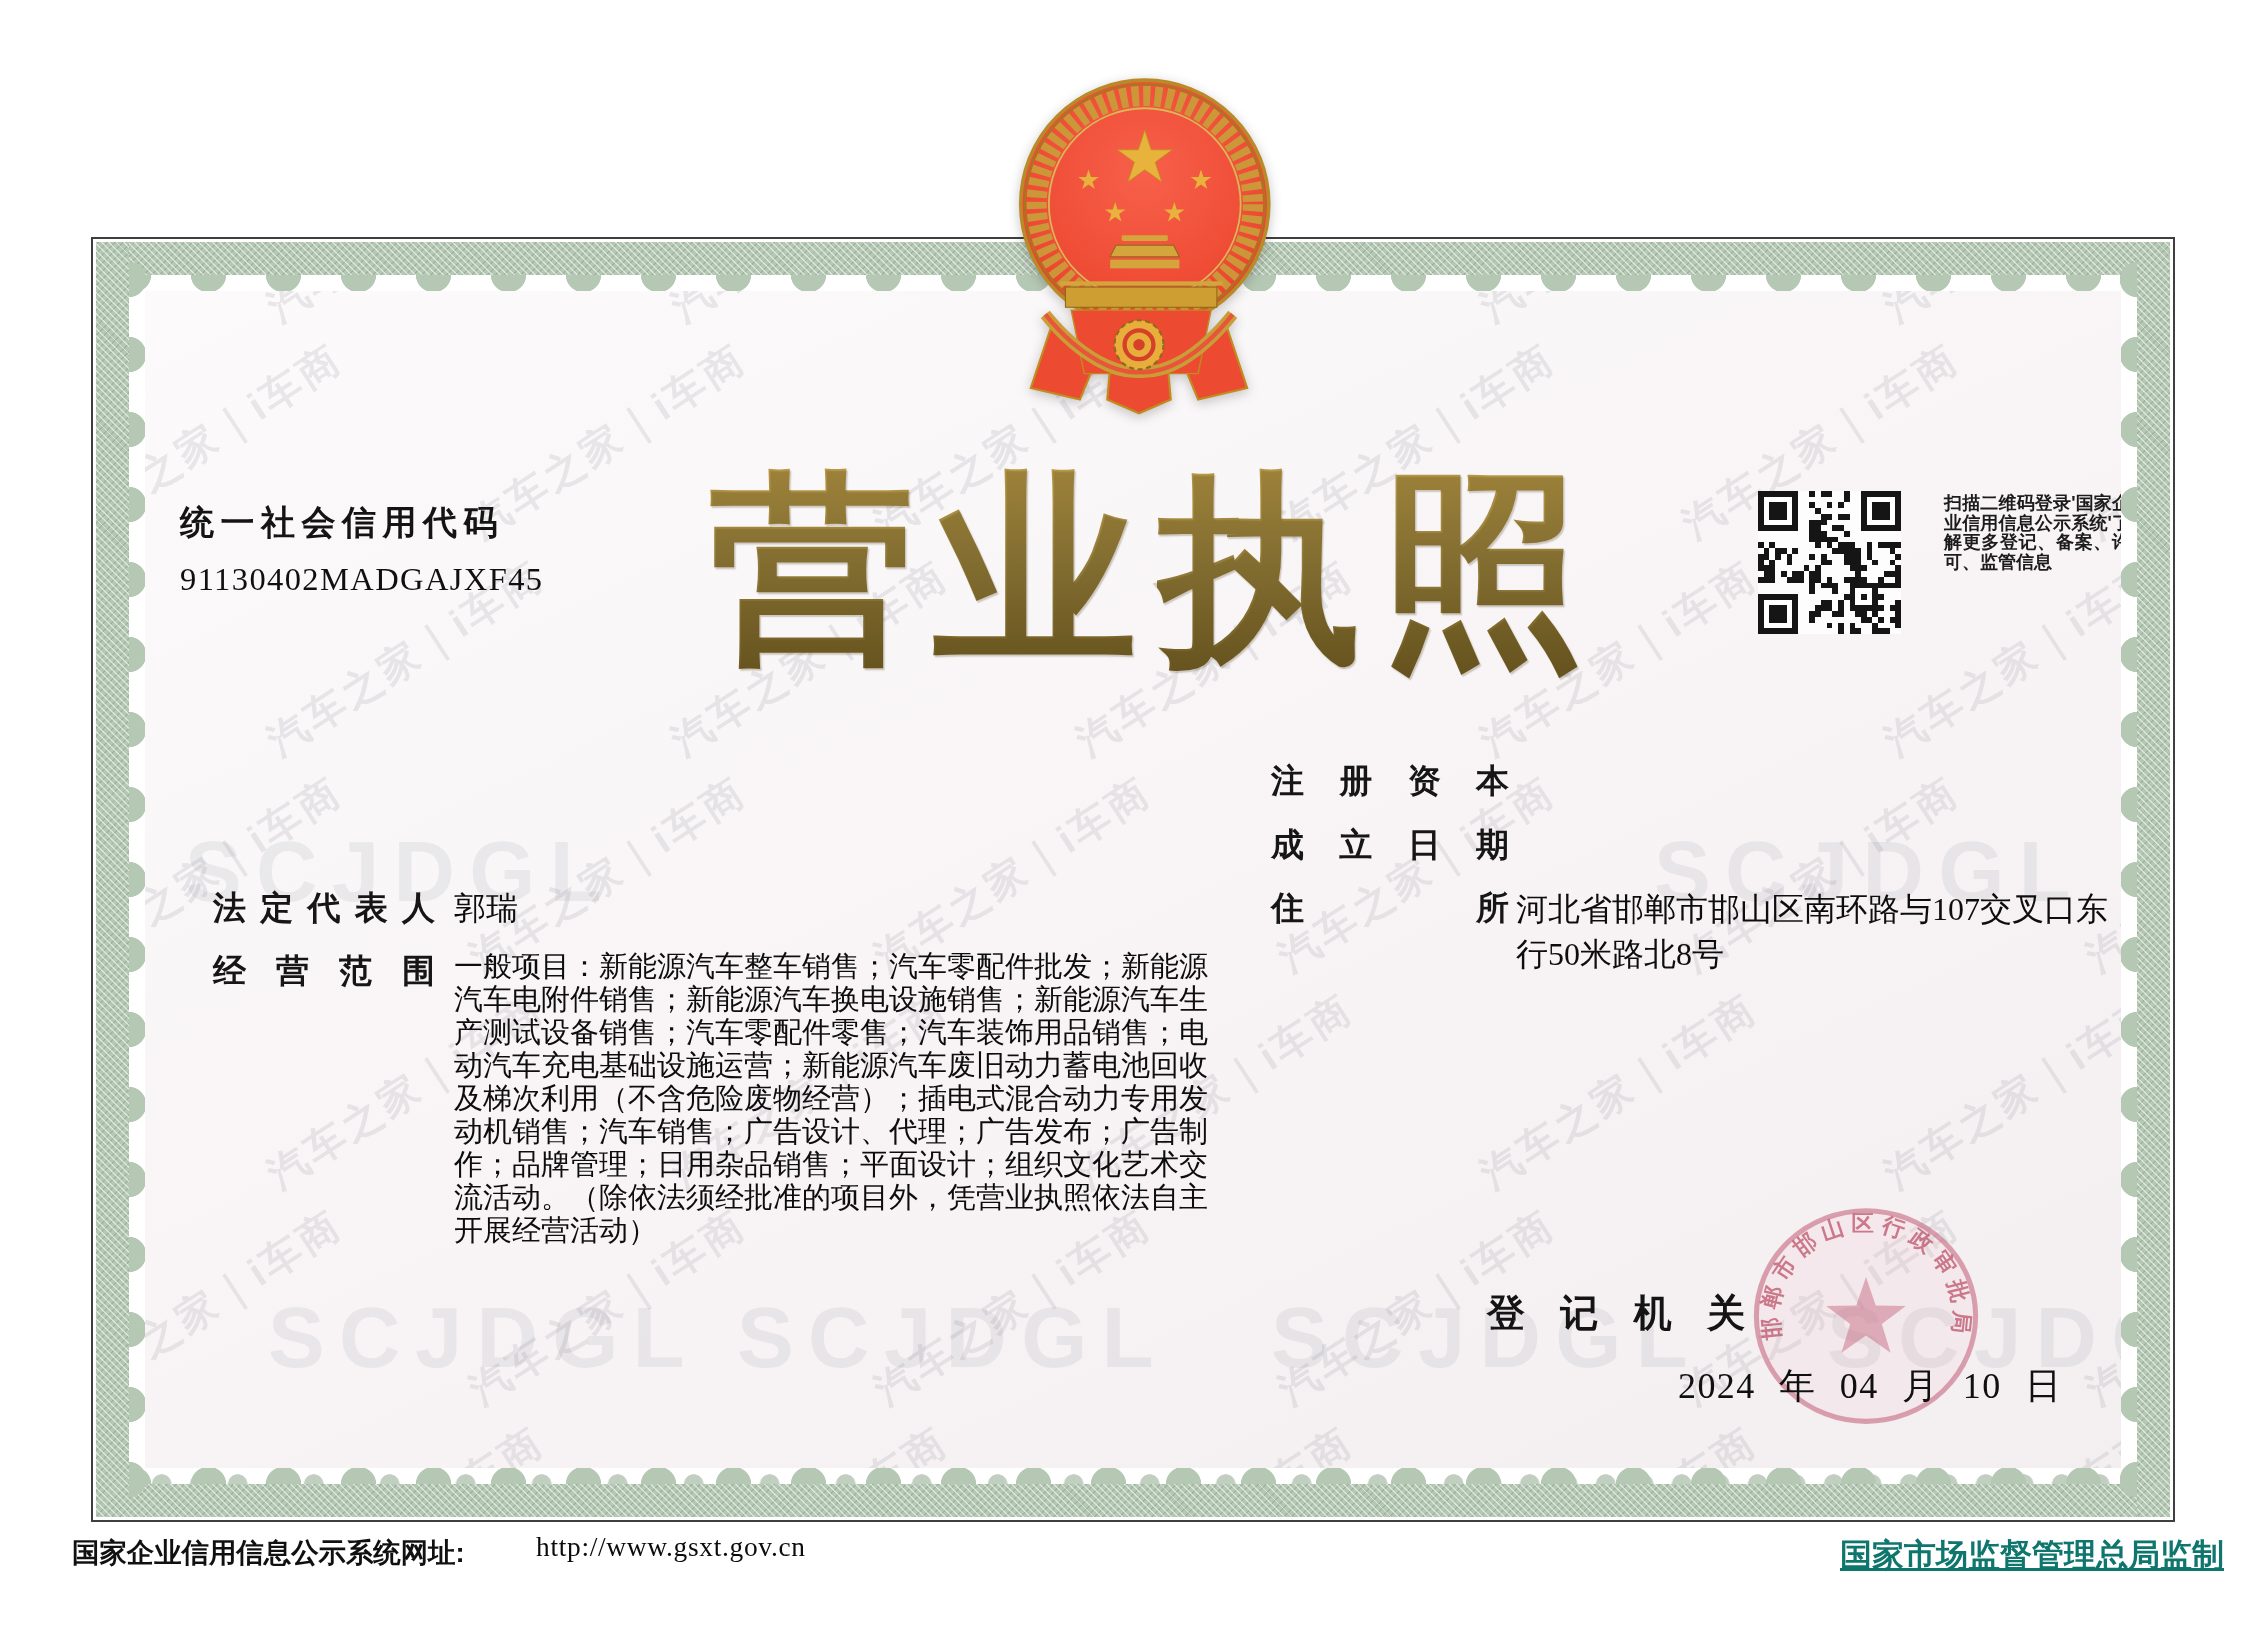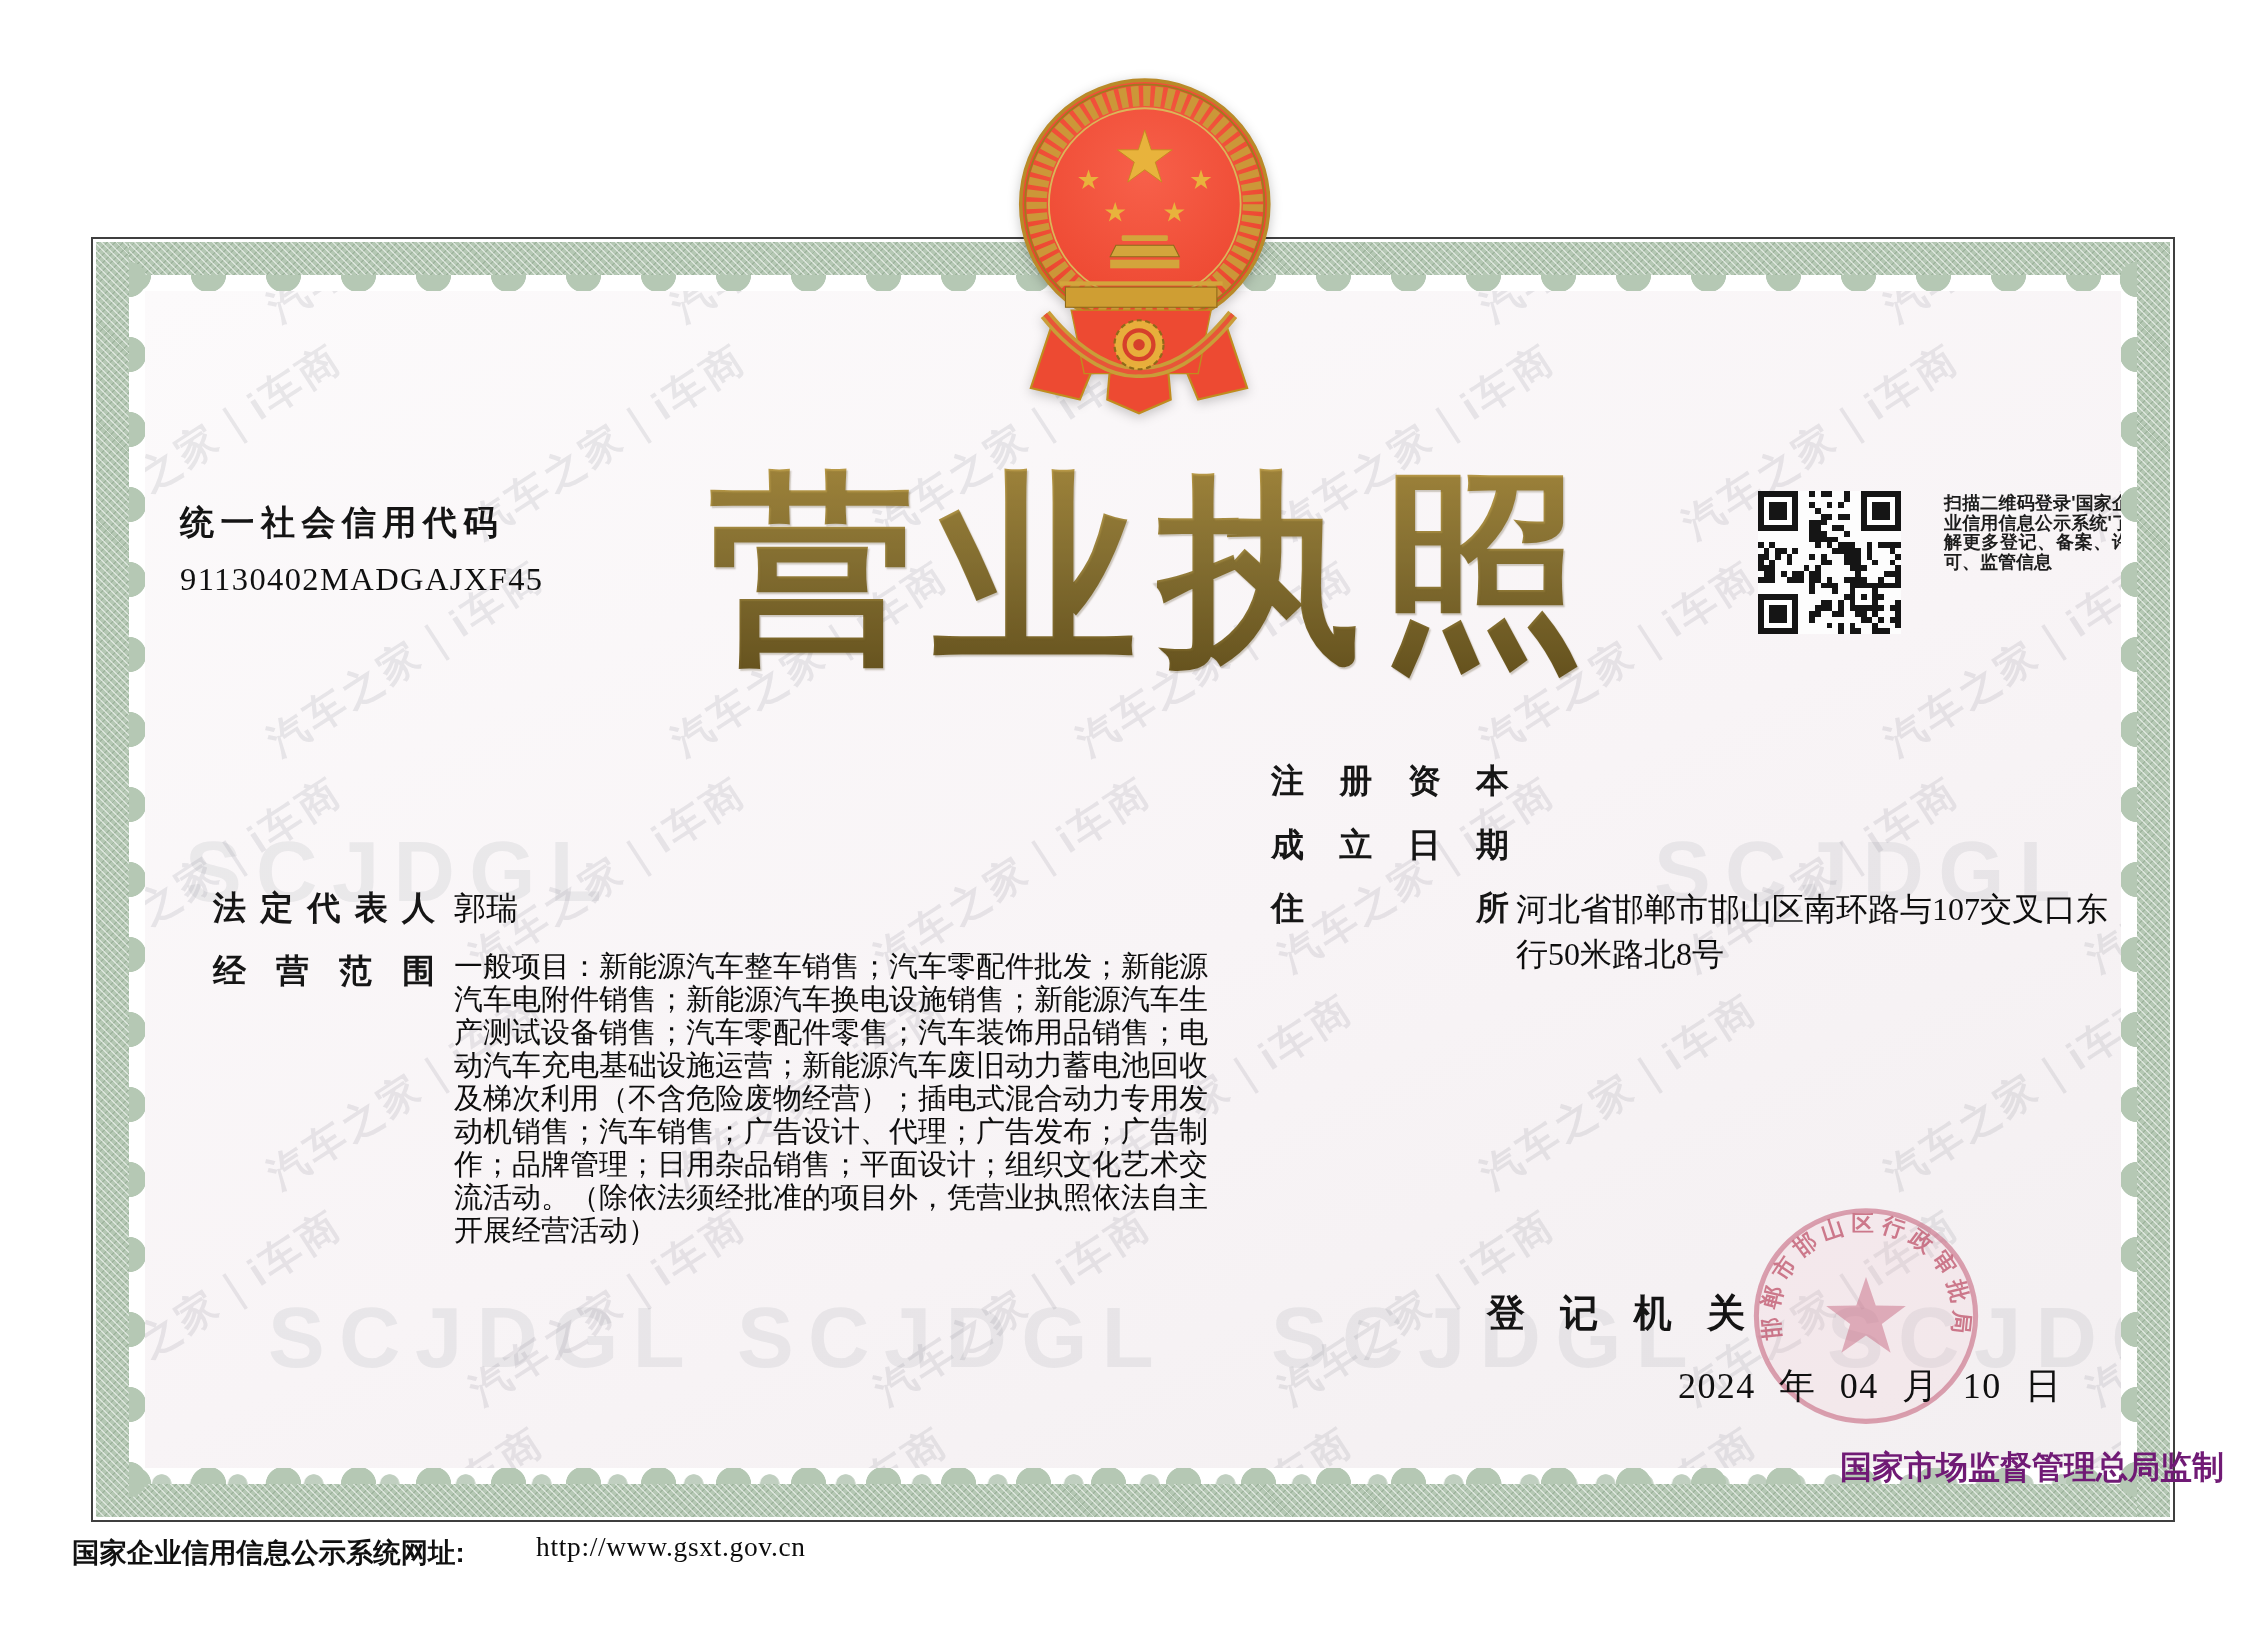--- a/index.html
+++ b/index.html
@@ -68,21 +68,21 @@
   .reg-label{position:absolute;left:1342px;top:1000px;width:258px;
              font:700 38px/45px "Liberation Sans",sans-serif;color:#141414;
              text-align:justify;text-align-last:justify;}
   .seal{position:absolute;left:1602px;top:911px;width:238px;height:231px;opacity:.92;}
   .date{position:absolute;left:1533px;top:1074px;font:400 36px/43px "Liberation Serif",serif;
         color:#101010;word-spacing:13px;letter-spacing:1.4px;}
 
   
   .f-site-label{position:absolute;left:72px;top:1536px;font:700 27.4px/33px "Liberation Sans",sans-serif;color:#101010;}
   .f-site-url{position:absolute;left:536px;top:1531px;font:400 27.4px/33px "Liberation Serif",serif;color:#0c0c0c;letter-spacing:0.7px;}
-  .f-issuer{position:absolute;left:1840px;top:1448px;font:700 32px/38px "Liberation Sans",sans-serif;color:#701a75;}
+  .f-issuer{position:absolute;left:1840px;top:1536px;font:700 32px/38px "Liberation Sans",sans-serif;color:#0f766e;text-decoration:underline;}
 
   .emblem{position:absolute;left:1002px;top:49px;width:274px;height:368px;z-index:6;
           filter:drop-shadow(0 3.6px 5.8px rgba(0,0,0,.22));}
 </style>
 </head>
 <body>
 
 <div class="stage">
 
   <div class="frame">

